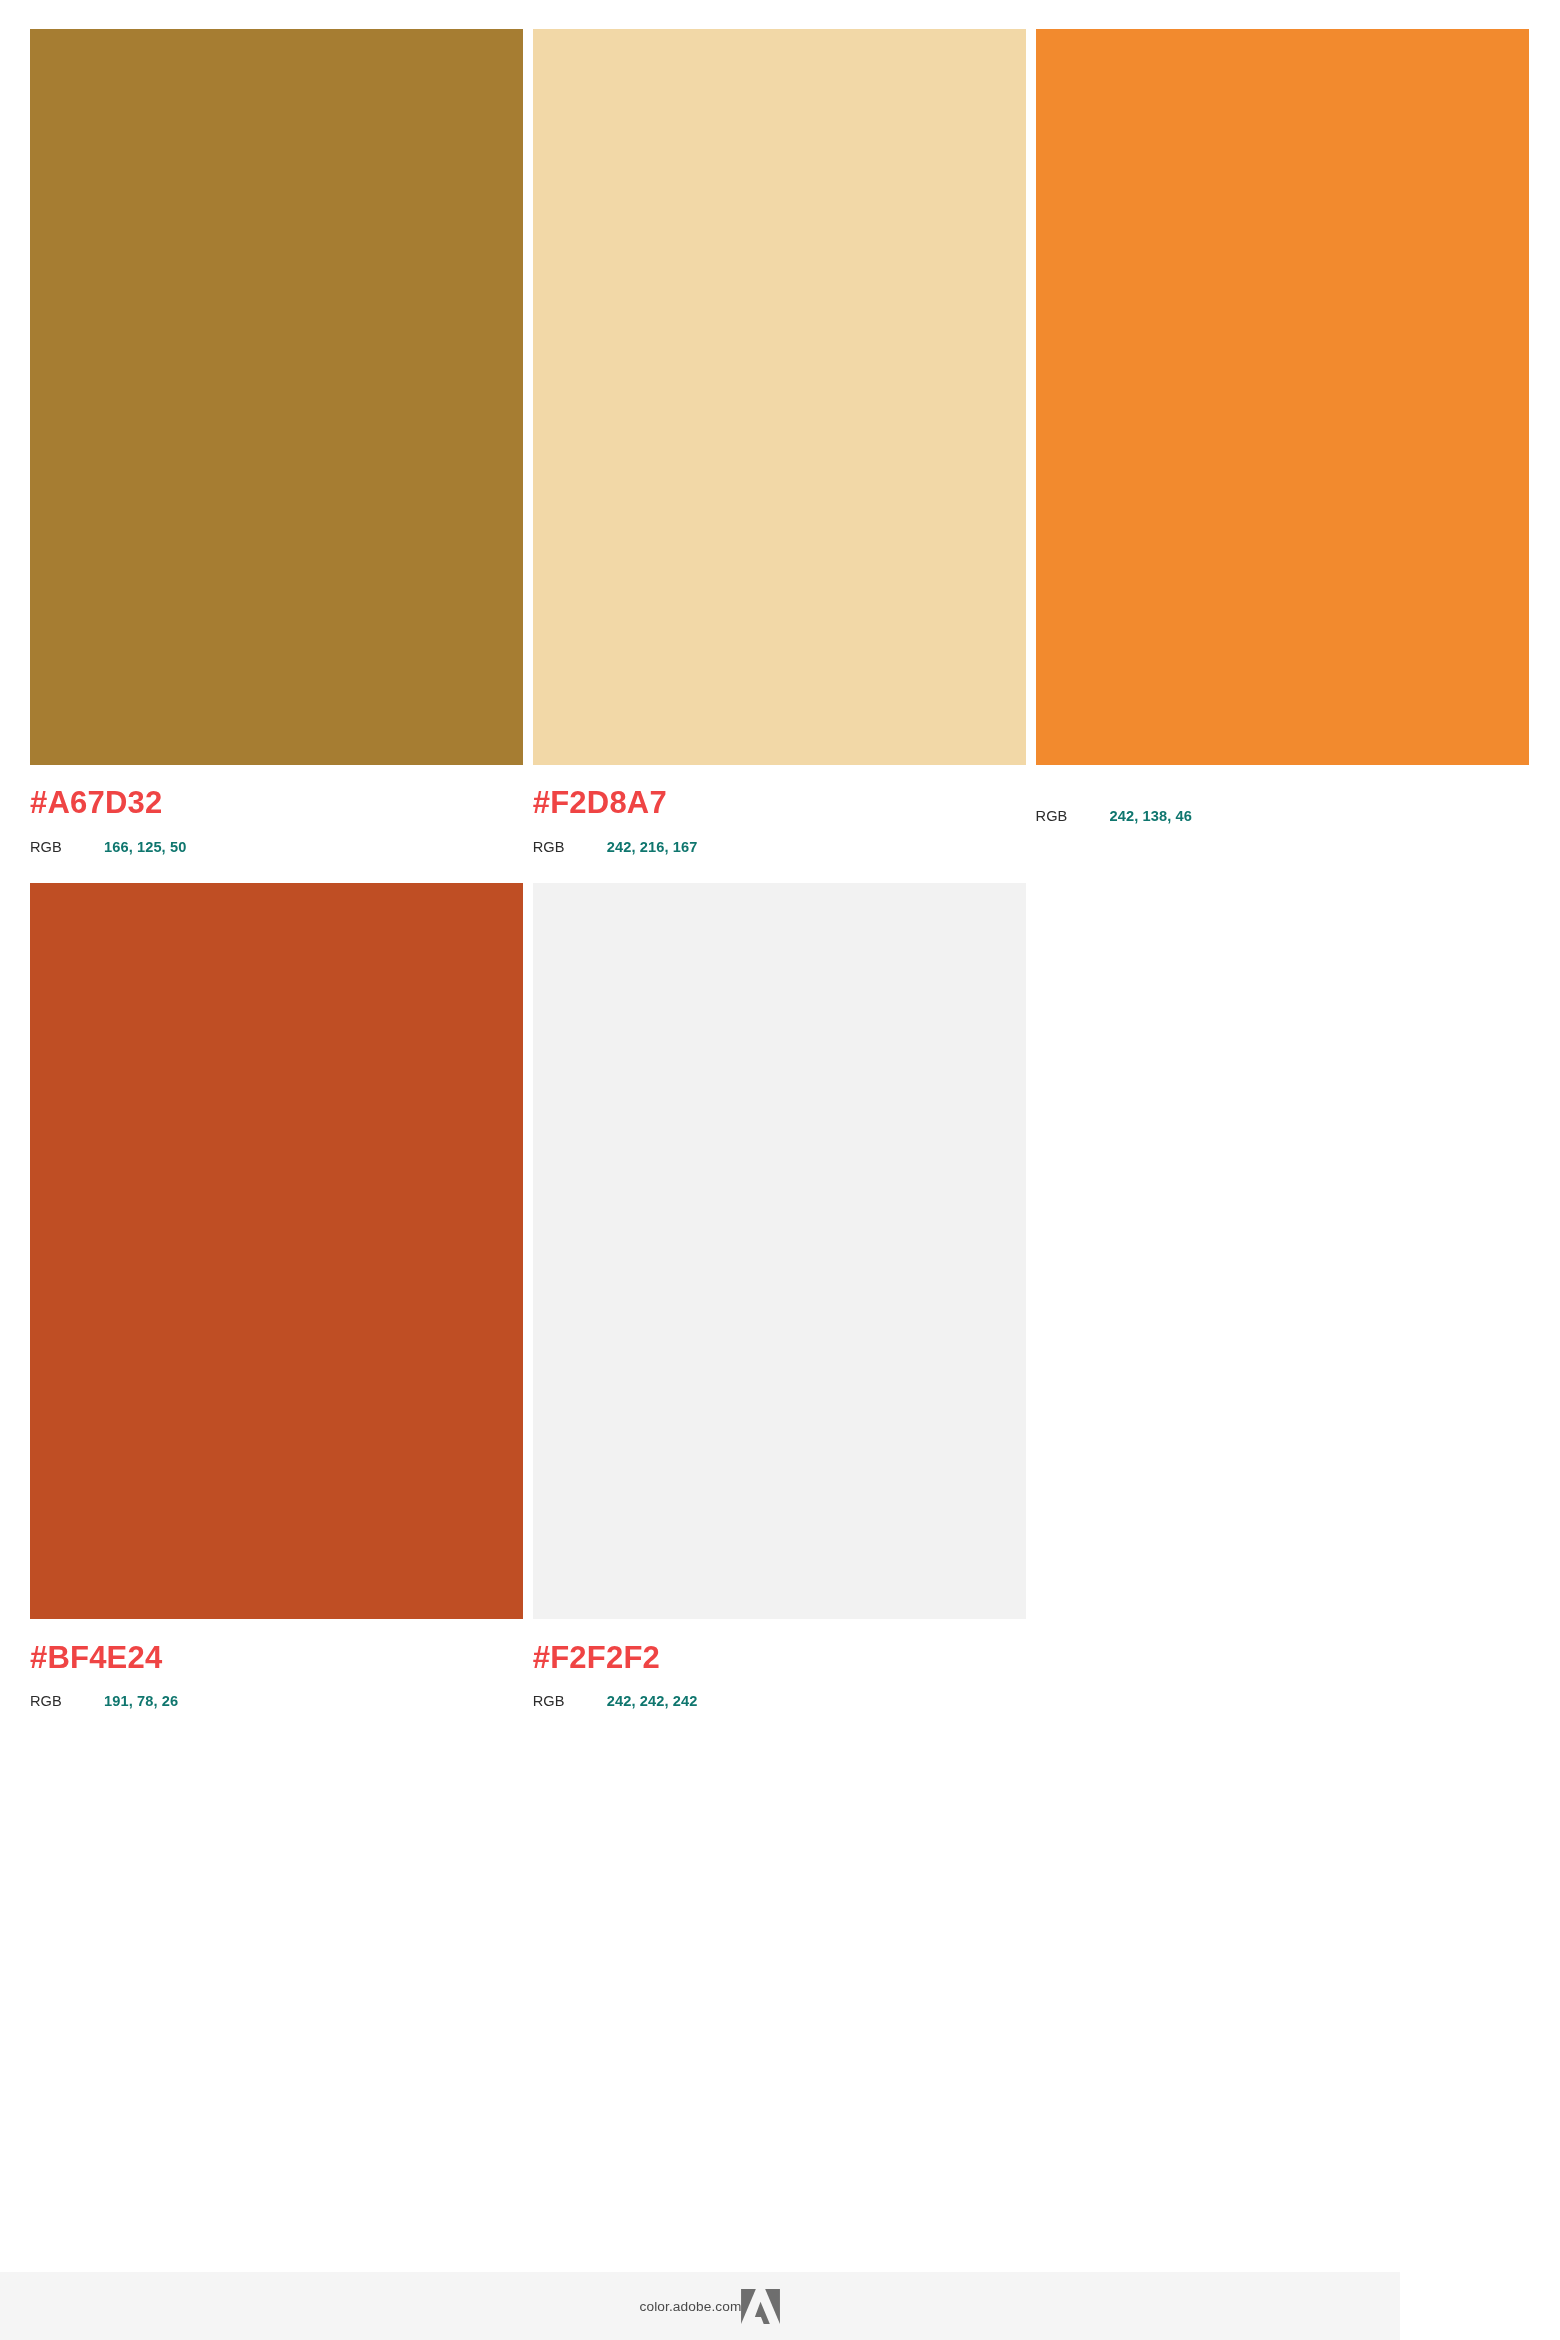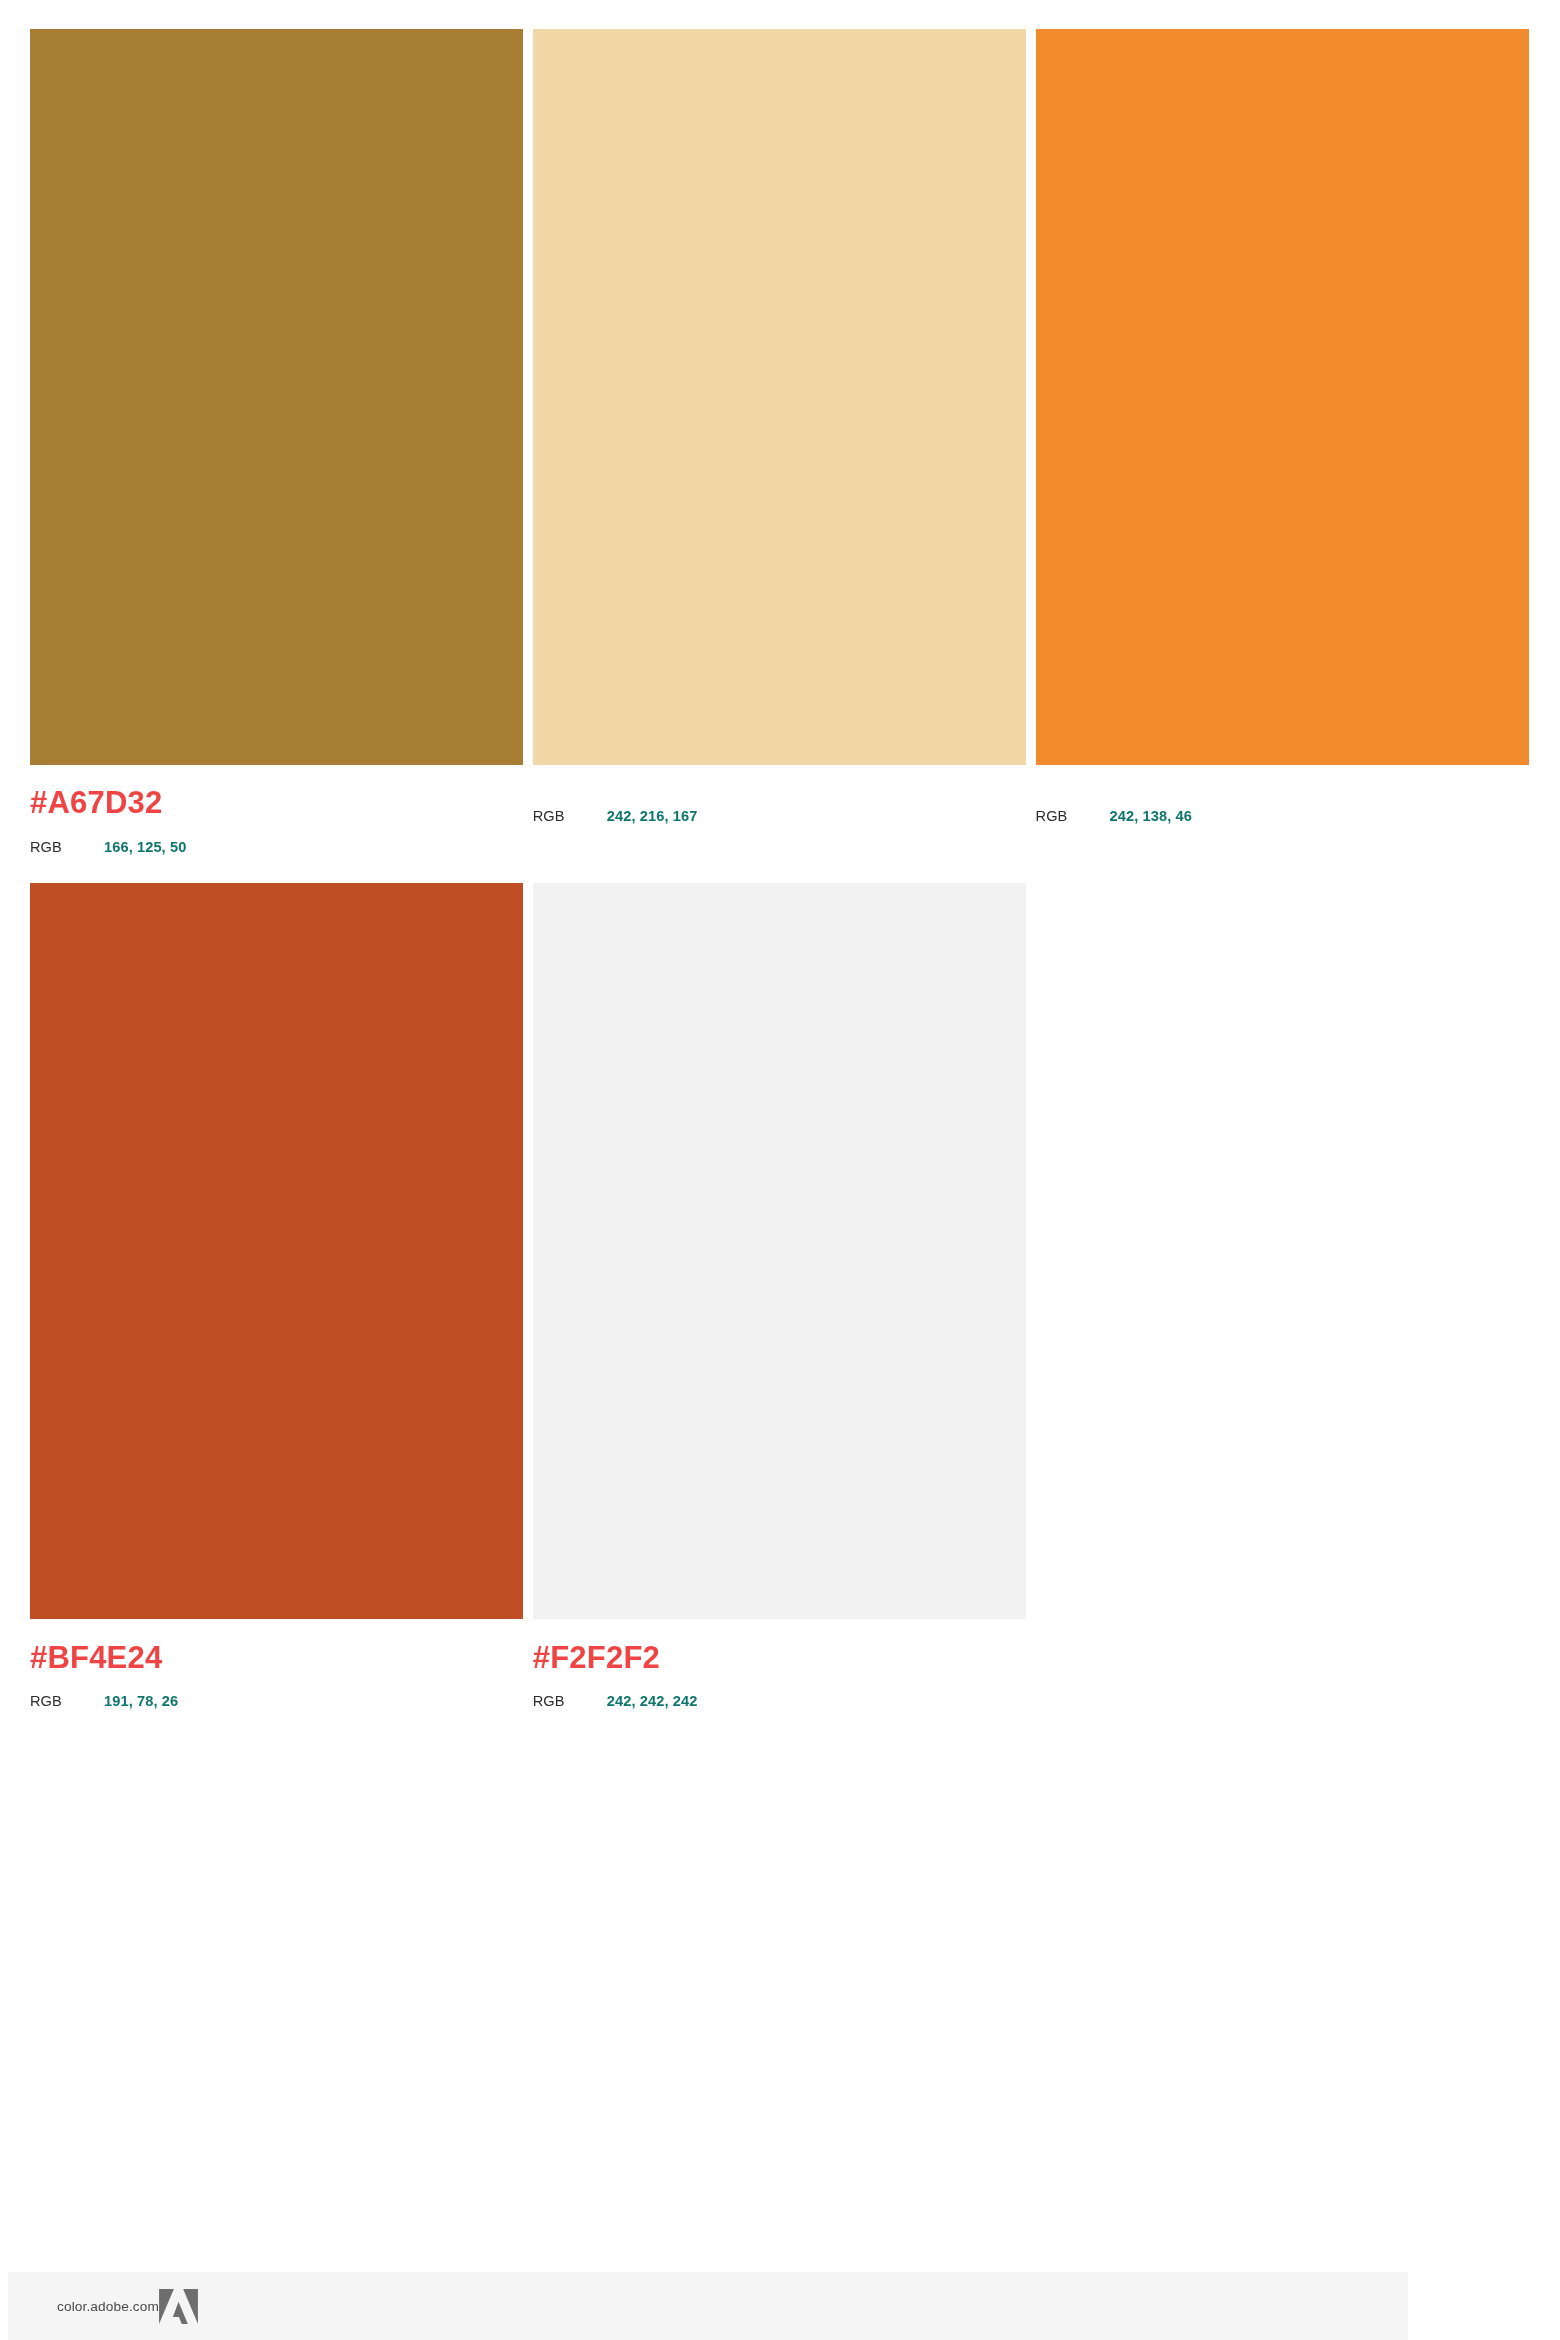--- a/index.html
+++ b/index.html
@@ -72,23 +72,22 @@
   }
 
   
   #footer {
     position:absolute;
     left:0; top:2272px;
     width:1400px; height:68px;
     background:#F5F5F5;
     display:flex;
     align-items:center;
-    justify-content:flex-start;
+    justify-content:center;
     padding:0 29px 0 49px;
-    margin-left:8px;
   }
   #footer-url {
     font-size:13.7px;
     color:#4A4A4A;
     letter-spacing:0.1px;
   }
   #adobe-logo {
     width:39px; height:35px;
     display:block;
   }
@@ -108,20 +107,21 @@
           <div class="rgb-line">
             <span class="rgb-key">RGB</span>
             <span class="rgb-value">166, 125, 50</span>
           </div>
         </div>
       </div>
 
       <div class="swatch-cell">
         <div class="swatch-chip" style="background-color: rgb(242, 216, 167);"></div>
         <div class="swatch-info">
+          <div class="hex-label">#F2D8A7</div>
           <div class="rgb-line">
             <span class="rgb-key">RGB</span>
             <span class="rgb-value">242, 216, 167</span>
           </div>
         </div>
       </div>
 
       <div class="swatch-cell">
         <div class="swatch-chip" style="background-color: rgb(242, 138, 46);"></div>
         <div class="swatch-info">

